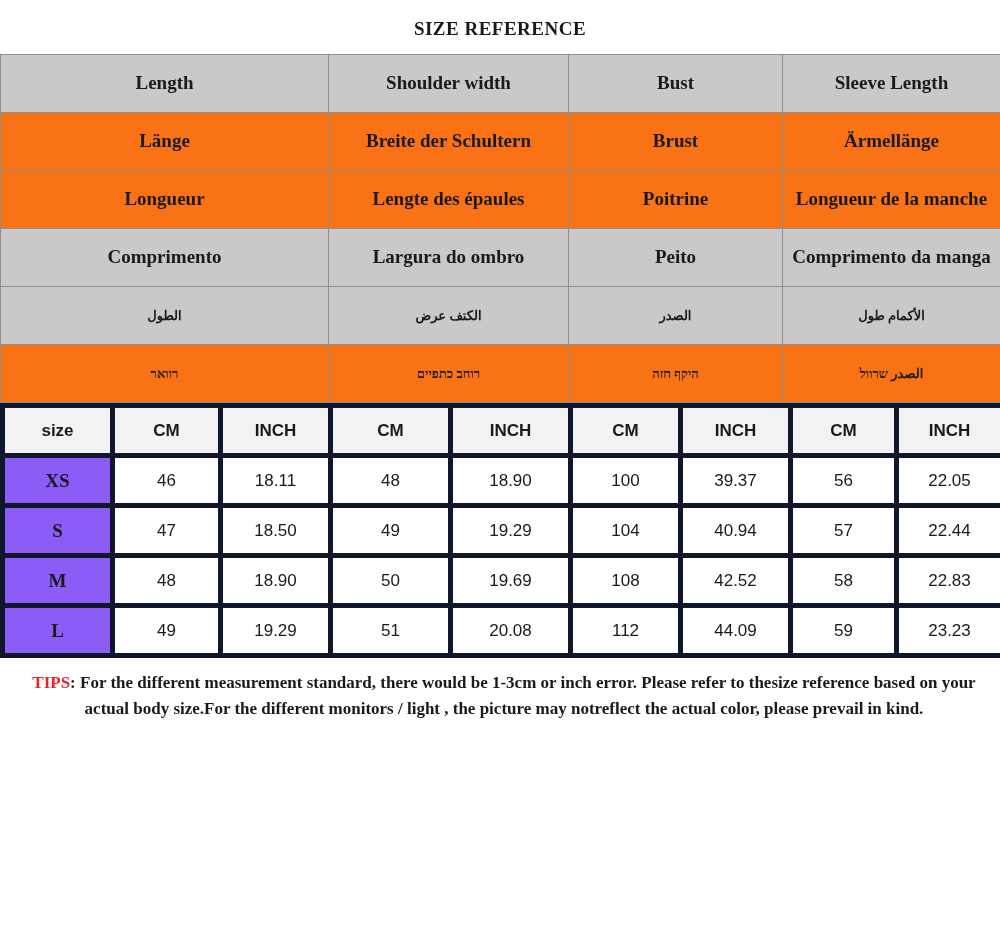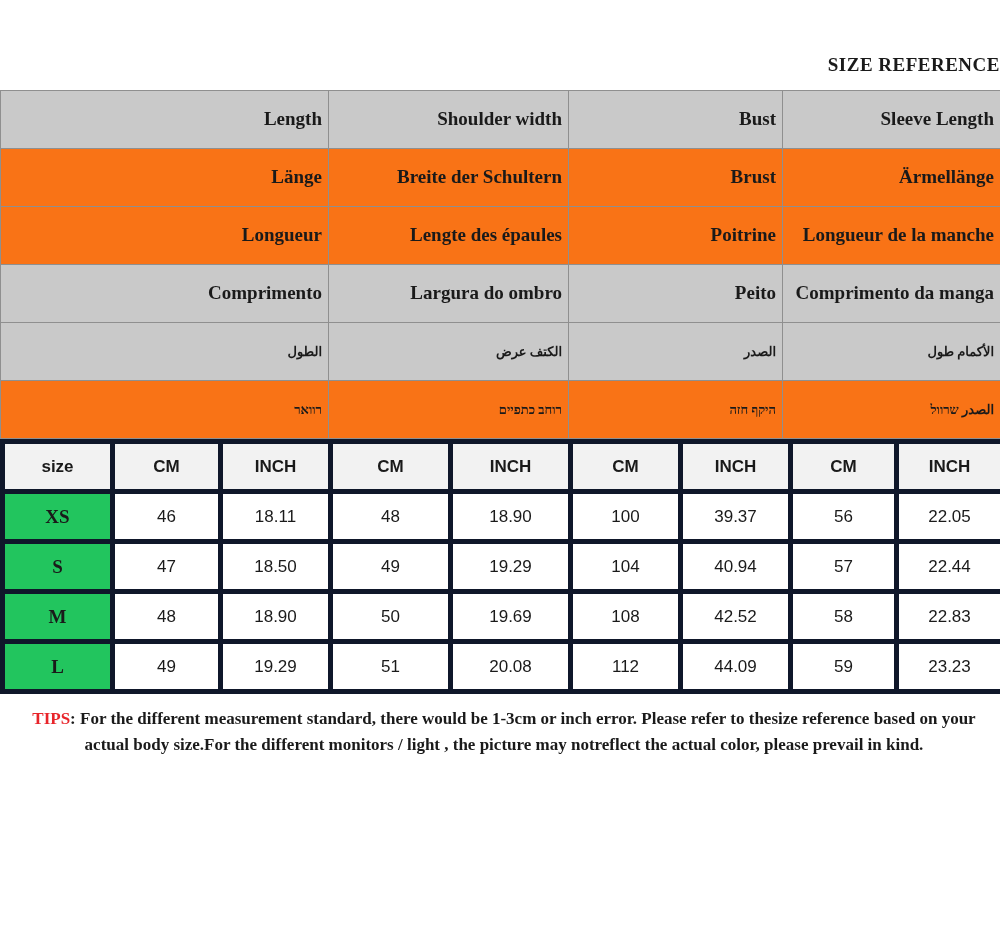--- a/index.html
+++ b/index.html
@@ -15,35 +15,34 @@
     overflow: hidden;
   }
   .page {
     width: 1000px;
     height: 926px;
     position: relative;
     background: #ffffff;
     box-sizing: border-box;
   }
   .title {
-    text-align: right;
+    text-align: center;
     font-weight: bold;
     font-size: 19px;
     letter-spacing: 0.5px;
     padding: 18px 0 14px 0;
-    margin-top: 36px;
   }
   table {
     border-collapse: collapse;
     width: 1000px;
     table-layout: fixed;
   }
   table.lang-table td {
     border: 1px solid #8f8f8f;
-    text-align: right;
+    text-align: center;
     font-weight: bold;
     font-size: 19px;
     height: 58px;
     padding: 2px 6px;
     line-height: 1.18;
     box-sizing: border-box;
   }
   table.lang-table tr.shade td {
     background: #c9c9c9;
   }
@@ -65,21 +64,21 @@
     font-weight: normal;
     font-family: "Liberation Sans", sans-serif;
   }
   table.size-table tr.header-row td {
     background: #f2f2f2;
     font-weight: bold;
     font-family: "Liberation Sans", sans-serif;
     font-size: 17px;
   }
   table.size-table td.size-col {
-    background: #22c55e;
+    background: #8b5cf6;
     font-weight: bold;
     font-family: "Liberation Serif", serif;
     font-size: 19px;
   }
   table.size-table td.size-head {
     background: #e2e2e2;
     font-weight: bold;
     font-family: "Liberation Sans", sans-serif;
     font-size: 17px;
   }

